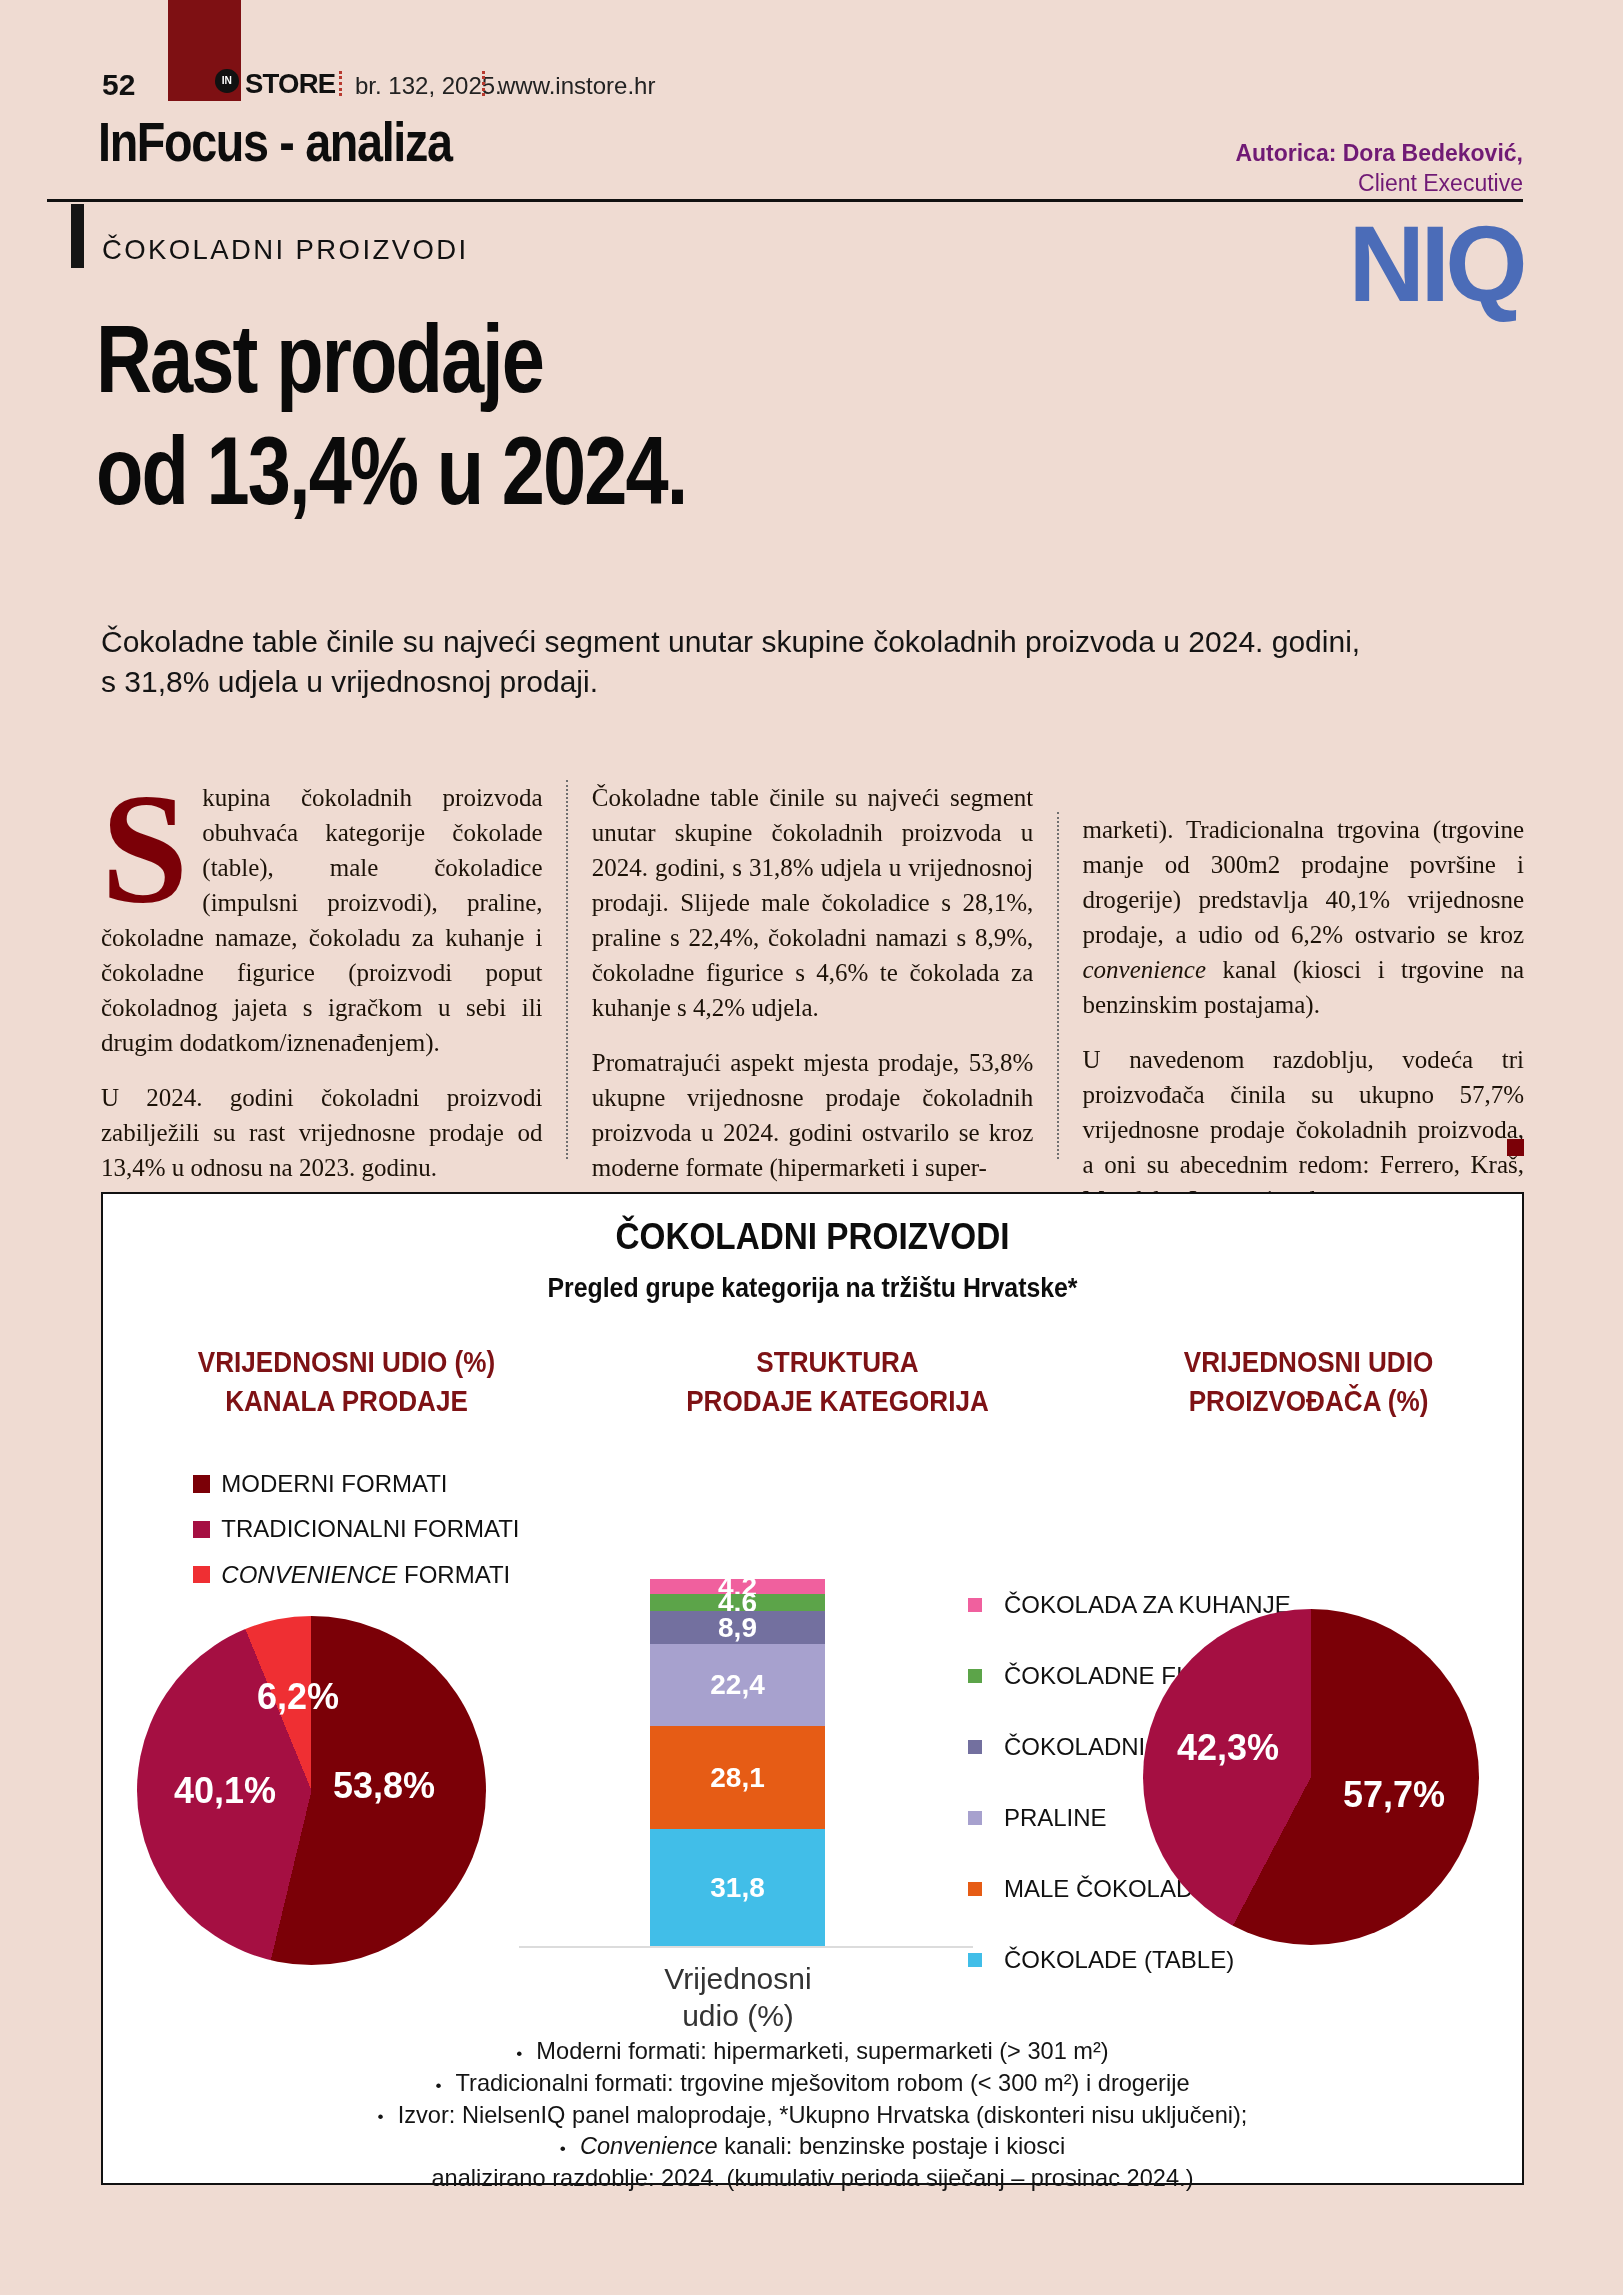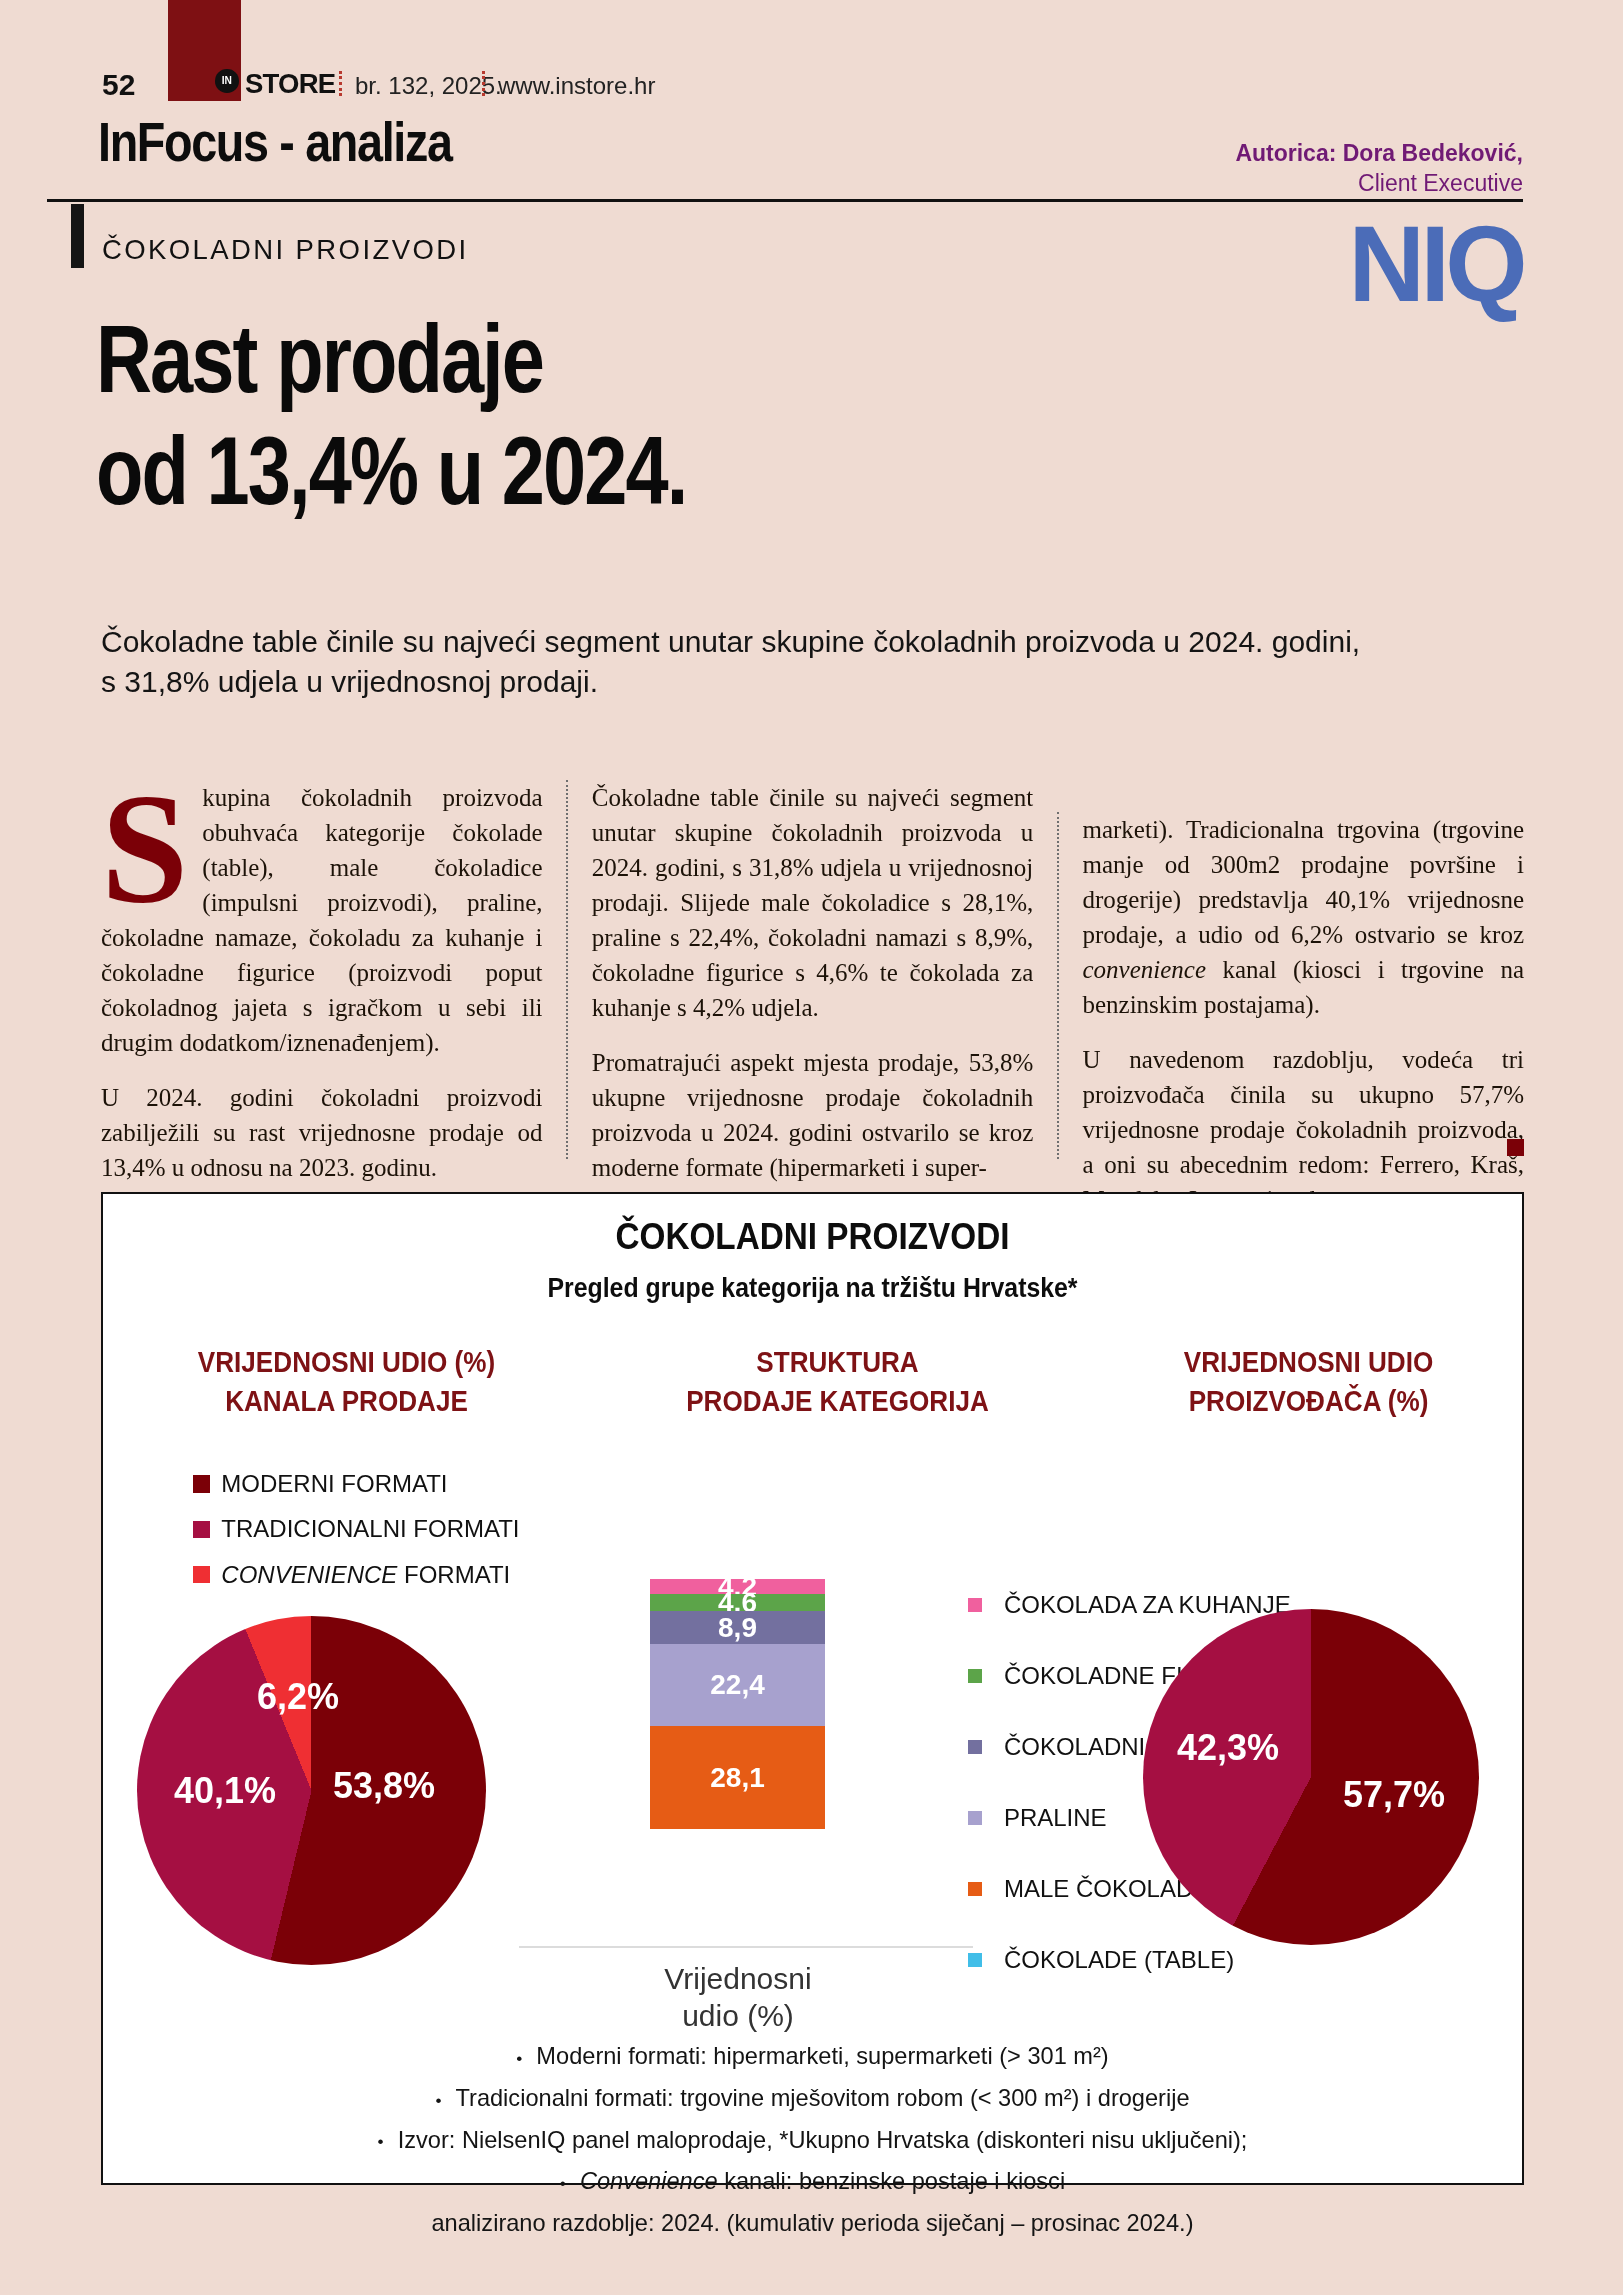--- a/index.html
+++ b/index.html
@@ -73,21 +73,21 @@
   .pie-label{position:absolute;transform:translate(-50%,-50%);color:#fff;font-size:36px;font-weight:bold;white-space:nowrap;}
   .pl1-a{left:247px;top:170px;} .pl1-b{left:88px;top:175px;} .pl1-c{left:161px;top:81px;}
   .pl2-a{left:251px;top:186px;} .pl2-b{left:85px;top:139px;}
 
   .bar{position:absolute;left:547px;top:385px;width:175px;height:367px;display:flex;flex-direction:column;}
   .bar-seg{position:relative;width:100%;display:flex;align-items:center;justify-content:center;}
   .bar-seg-label{color:#fff;font-size:28px;font-weight:bold;line-height:1;white-space:nowrap;}
   .baseline{position:absolute;left:416px;top:752px;width:454px;height:2.4px;background:#dcdcdc;}
   .axis-label{position:absolute;left:517px;top:766px;width:236px;text-align:center;font-size:30px;line-height:37px;color:#333;}
 
-  .footnotes{position:absolute;left:0;top:842px;width:100%;text-align:center;font-size:23.6px;line-height:40px;color:#141414;}
+  .footnotes{position:absolute;left:0;top:842px;width:100%;text-align:center;font-size:23.6px;line-height:30px;color:#141414;}
   .footnote-line{white-space:nowrap;}
   .fn-bullet{font-size:17.3px;margin-right:14px;vertical-align:middle;}
 </style>
 </head>
 <body>
 
 <div class="page">
 
   <div class="pageno">52</div>
   <div class="red-tab"></div>
@@ -181,20 +181,23 @@
         </div>
         <div class="bar-seg" style="height: 8.9%; background: rgb(115, 112, 159);">
           <span class="bar-seg-label">8,9</span>
         </div>
         <div class="bar-seg" style="height: 22.4%; background: rgb(167, 161, 206);">
           <span class="bar-seg-label">22,4</span>
         </div>
         <div class="bar-seg" style="height: 28.1%; background: rgb(230, 92, 21);">
           <span class="bar-seg-label">28,1</span>
         </div>
+        <div class="bar-seg" style="height: 31.8%; background: rgb(65, 190, 232);">
+          <span class="bar-seg-label">31,8</span>
+        </div>
       </div>
     <div class="baseline"></div>
     <div class="axis-label">
       <div>Vrijednosni</div>
       <div>udio (%)</div>
     </div>
     <div class="legend legend-mid">
         <div class="legend-row">
           <span class="legend-sq" style="background: rgb(240, 96, 158);"></span>
           <span class="legend-label">ČOKOLADA ZA KUHANJE</span>

